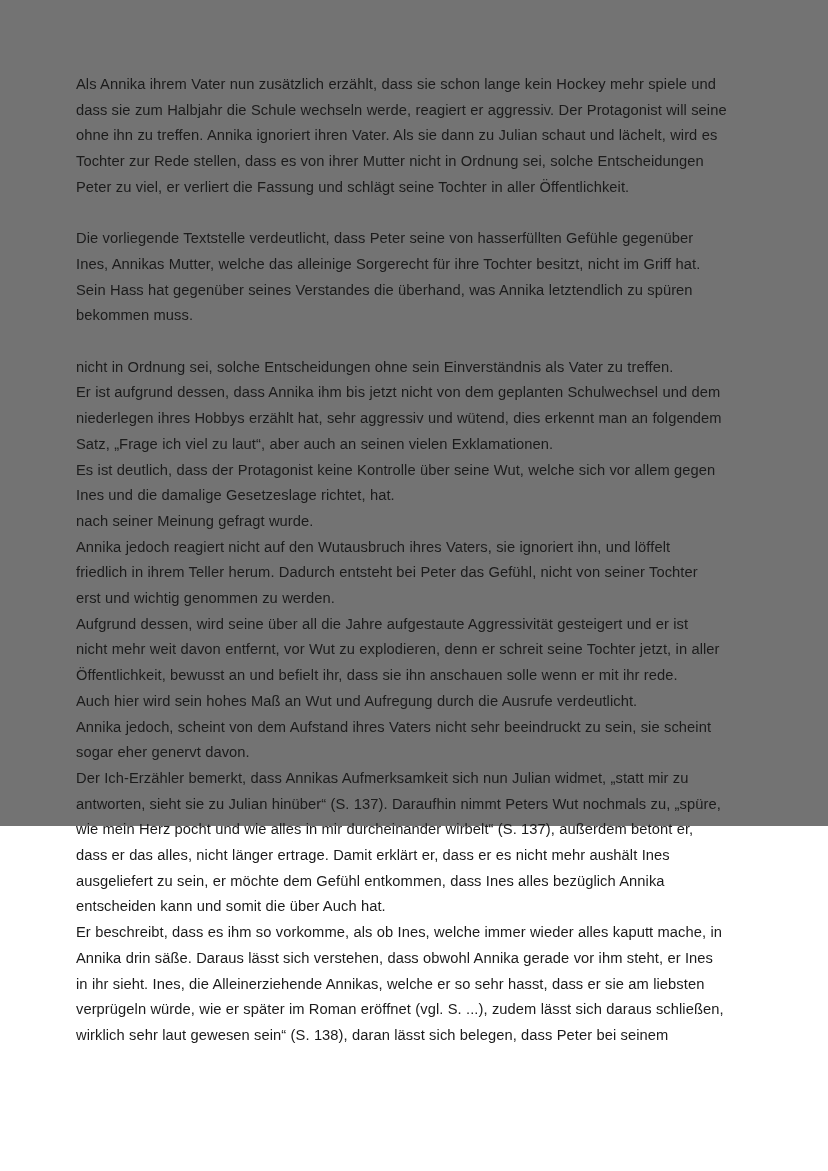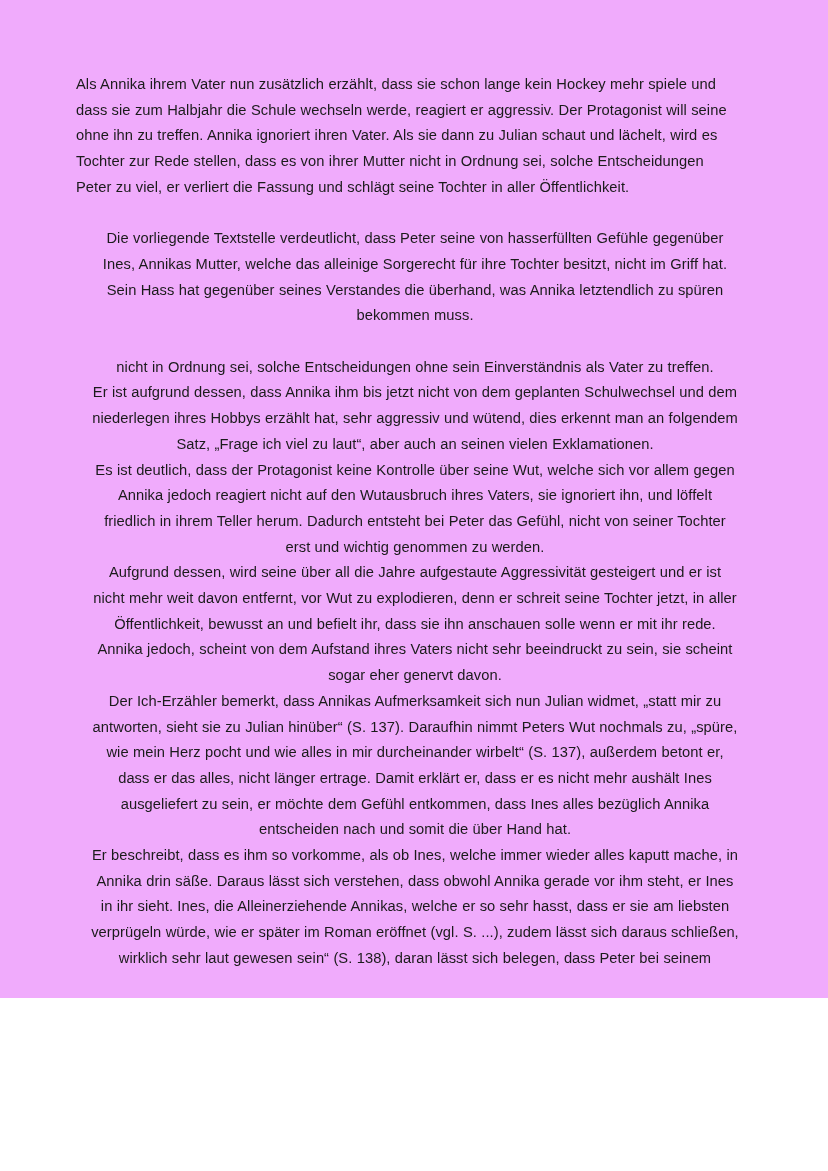--- a/index.html
+++ b/index.html
@@ -11,42 +11,41 @@
   body {
     width: 828px;
     height: 1171px;
     font-family: "Liberation Sans", sans-serif;
     color: #1a1a1a;
     overflow: hidden;
   }
   .page {
     position: relative;
     width: 828px;
-    height: 998px;
-    background: #f0abfc;
+    height: 826px;
+    background: #737373;
     box-sizing: border-box;
   }
   .text-body {
     position: absolute;
     left: 76px;
     top: 72px;
     width: 678px;
   }
   .para {
     margin: 0 0 0 0;
     font-size: 14.7px;
     line-height: 25.7px;
     color: #1b1b1b;
     letter-spacing: 0.005em;
     text-align: left;
     word-spacing: 0.01em;
   }
   .para + .para {
     margin-top: 25.7px;
-    text-align: center;
   }
   
   .para .ln {
     display: block;
     white-space: pre-wrap;
   }
 </style>
 </head>
 <body>
 
@@ -67,34 +66,37 @@
       <span class="ln">Sein Hass hat gegenüber seines Verstandes die überhand, was Annika letztendlich zu spüren</span>
       <span class="ln">bekommen muss.</span>
     </div>
 
     <div class="para">
       <span class="ln">nicht in Ordnung sei, solche Entscheidungen ohne sein Einverständnis als Vater zu treffen.</span>
       <span class="ln">Er ist aufgrund dessen, dass Annika ihm bis jetzt nicht von dem geplanten Schulwechsel und dem</span>
       <span class="ln">niederlegen ihres Hobbys erzählt hat, sehr aggressiv und wütend, dies erkennt man an folgendem</span>
       <span class="ln">Satz, „Frage ich viel zu laut“, aber auch an seinen vielen Exklamationen.</span>
       <span class="ln">Es ist deutlich, dass der Protagonist keine Kontrolle über seine Wut, welche sich vor allem gegen</span>
+      <span class="ln">Ines und die damalige Gesetzeslage richtet, hat.</span>
+      <span class="ln">nach seiner Meinung gefragt wurde.</span>
       <span class="ln">Annika jedoch reagiert nicht auf den Wutausbruch ihres Vaters, sie ignoriert ihn, und löffelt</span>
       <span class="ln">friedlich in ihrem Teller herum. Dadurch entsteht bei Peter das Gefühl, nicht von seiner Tochter</span>
       <span class="ln">erst und wichtig genommen zu werden.</span>
       <span class="ln">Aufgrund dessen, wird seine über all die Jahre aufgestaute Aggressivität gesteigert und er ist</span>
       <span class="ln">nicht mehr weit davon entfernt, vor Wut zu explodieren, denn er schreit seine Tochter jetzt, in aller</span>
       <span class="ln">Öffentlichkeit, bewusst an und befielt ihr, dass sie ihn anschauen solle wenn er mit ihr rede.</span>
+      <span class="ln">Auch hier wird sein hohes Maß an Wut und Aufregung durch die Ausrufe verdeutlicht.</span>
       <span class="ln">Annika jedoch, scheint von dem Aufstand ihres Vaters nicht sehr beeindruckt zu sein, sie scheint</span>
       <span class="ln">sogar eher genervt davon.</span>
       <span class="ln">Der Ich-Erzähler bemerkt, dass Annikas Aufmerksamkeit sich nun Julian widmet, „statt mir zu</span>
       <span class="ln">antworten, sieht sie zu Julian hinüber“ (S. 137). Daraufhin nimmt Peters Wut nochmals zu, „spüre,</span>
       <span class="ln">wie mein Herz pocht und wie alles in mir durcheinander wirbelt“ (S. 137), außerdem betont er,</span>
       <span class="ln">dass er das alles, nicht länger ertrage. Damit erklärt er, dass er es nicht mehr aushält Ines</span>
       <span class="ln">ausgeliefert zu sein, er möchte dem Gefühl entkommen, dass Ines alles bezüglich Annika</span>
-      <span class="ln">entscheiden nach und somit die über Hand hat.</span>
+      <span class="ln">entscheiden kann und somit die über Auch hat.</span>
       <span class="ln">Er beschreibt, dass es ihm so vorkomme, als ob Ines, welche immer wieder alles kaputt mache, in</span>
       <span class="ln">Annika drin säße. Daraus lässt sich verstehen, dass obwohl Annika gerade vor ihm steht, er Ines</span>
       <span class="ln">in ihr sieht. Ines, die Alleinerziehende Annikas, welche er so sehr hasst, dass er sie am liebsten</span>
       <span class="ln">verprügeln würde, wie er später im Roman eröffnet (vgl. S. ...), zudem lässt sich daraus schließen,</span>
       <span class="ln">wirklich sehr laut gewesen sein“ (S. 138), daran lässt sich belegen, dass Peter bei seinem</span>
 
     </div>
 
   </div>
 </div>

